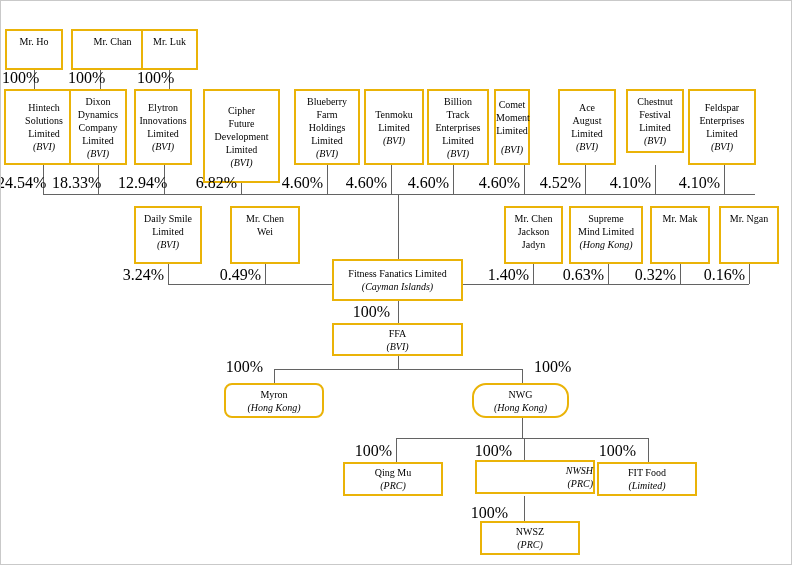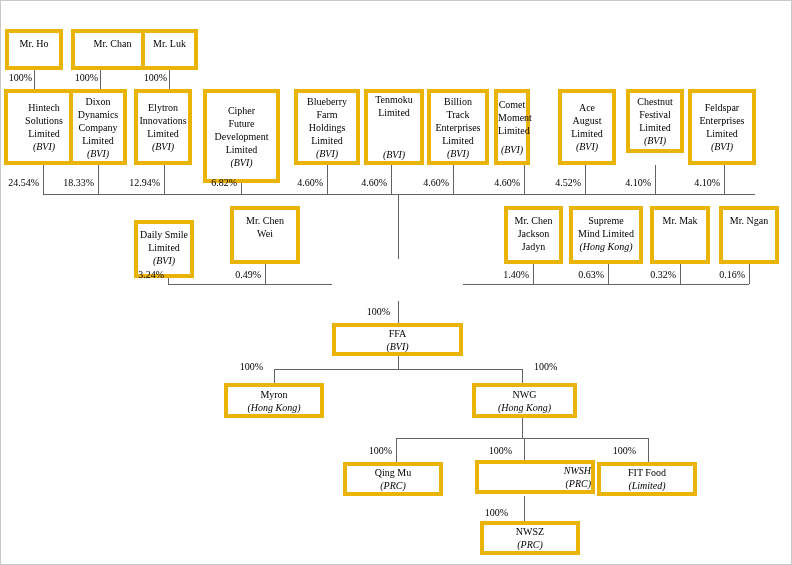--- a/index.html
+++ b/index.html
@@ -9,36 +9,36 @@
     background:#ffffff;
     border:1px solid #c9c9c9;
     box-sizing:border-box;
     font-family:"Liberation Serif","DejaVu Serif",serif;
     color:#000;
     overflow:hidden;
   }
   svg.wires{position:absolute;left:0;top:0;}
   .node{
     position:absolute;
-    border:4px solid #eab308;
+    border:2px solid #eab308;
     background:#fff;
     box-sizing:border-box;
     text-align:center;
     font-size:10px;
     line-height:13px;
   }
   .node .nm{white-space:pre-line;}
   .node .jur{font-style:italic;white-space:pre-line;}
   .v-center{display:flex;flex-direction:column;justify-content:center;}
   .v-top{padding-top:4px;}
   .nm.it{font-style:italic;}
   .pct{
     position:absolute;
     width:42px;
-    font-size:10px;
+    font-size:16px;
     line-height:12px;
     text-align:right;
     white-space:nowrap;
   }
   .pct.w30{width:30px;}
   .pct.al{text-align:left;}
 </style>
 </head>
 <body>
 
@@ -133,21 +133,21 @@
 Limited</div>
     <div class="jur">(BVI)</div>
   </div>
   <div class="node v-center" style="left:293px;top:88px;width:66px;height:76px;">
     <div class="nm">Blueberry
 Farm
 Holdings
 Limited</div>
     <div class="jur">(BVI)</div>
   </div>
-  <div class="node v-center" style="left:363px;top:88px;width:60px;height:76px;justify-content:space-between;">
+  <div class="node v-center" style="left:363px;top:88px;width:60px;height:76px;">
     <div class="nm">Tenmoku
 Limited</div>
     <div class="jur">(BVI)</div>
   </div>
   <div class="node v-center" style="left:426px;top:88px;width:62px;height:76px;">
     <div class="nm">Billion
 Track
 Enterprises
 Limited</div>
     <div class="jur">(BVI)</div>
@@ -182,21 +182,21 @@
   <div class="pct" style="left:117px;top:176px;">12.94%</div>
   <div class="pct" style="left:194px;top:176px;">6.82%</div>
   <div class="pct" style="left:280px;top:176px;">4.60%</div>
   <div class="pct" style="left:344px;top:176px;">4.60%</div>
   <div class="pct" style="left:406px;top:176px;">4.60%</div>
   <div class="pct" style="left:477px;top:176px;">4.60%</div>
   <div class="pct" style="left:538px;top:176px;">4.52%</div>
   <div class="pct" style="left:608px;top:176px;">4.10%</div>
   <div class="pct" style="left:677px;top:176px;">4.10%</div>
 
-  <div class="node v-top" style="left:133px;top:219px;width:60px;height:58px;">
+  <div class="node v-top" style="left:133px;top:205px;width:68px;height:58px;">
     <div class="nm">Daily Smile
 Limited</div>
     <div class="jur">(BVI)</div>
   </div>
   <div class="node v-top" style="left:229px;top:205px;width:70px;height:58px;">
     <div class="nm">Mr. Chen
 Wei</div>
   </div>
   <div class="node v-top" style="left:503px;top:205px;width:59px;height:58px;">
     <div class="nm">Mr. Chen
@@ -215,35 +215,39 @@
     <div class="nm">Mr. Ngan</div>
   </div>
 
   <div class="pct" style="left:121px;top:268px;">3.24%</div>
   <div class="pct" style="left:218px;top:268px;">0.49%</div>
   <div class="pct" style="left:486px;top:268px;">1.40%</div>
   <div class="pct" style="left:561px;top:268px;">0.63%</div>
   <div class="pct" style="left:633px;top:268px;">0.32%</div>
   <div class="pct" style="left:702px;top:268px;">0.16%</div>
 
+  <div class="node v-center" style="left:331px;top:258px;width:131px;height:42px;">
+    <div class="nm">Fitness Fanatics Limited</div>
+    <div class="jur">(Cayman Islands)</div>
+  </div>
   <div class="pct" style="left:347px;top:305px;">100%</div>
 
   <div class="node v-center" style="left:331px;top:322px;width:131px;height:33px;">
     <div class="nm">FFA</div>
     <div class="jur">(BVI)</div>
   </div>
 
   <div class="pct" style="left:220px;top:360px;">100%</div>
   <div class="pct al" style="left:533px;top:360px;">100%</div>
 
-  <div class="node v-center" style="left:223px;top:382px;width:100px;height:35px;">
+  <div class="node v-center" style="left:223px;top:382px;width:100px;height:35px;border-radius:8px;">
     <div class="nm">Myron</div>
     <div class="jur">(Hong Kong)</div>
   </div>
-  <div class="node v-center" style="left:471px;top:382px;width:105px;height:35px;">
+  <div class="node v-center" style="left:471px;top:382px;width:97px;height:35px;border-radius:14px;">
     <div class="nm">NWG</div>
     <div class="jur">(Hong Kong)</div>
   </div>
 
   <div class="pct" style="left:349px;top:444px;">100%</div>
   <div class="pct" style="left:469px;top:444px;">100%</div>
   <div class="pct" style="left:593px;top:444px;">100%</div>
 
   <div class="node v-center" style="left:342px;top:461px;width:100px;height:34px;">
     <div class="nm">Qing Mu</div>

